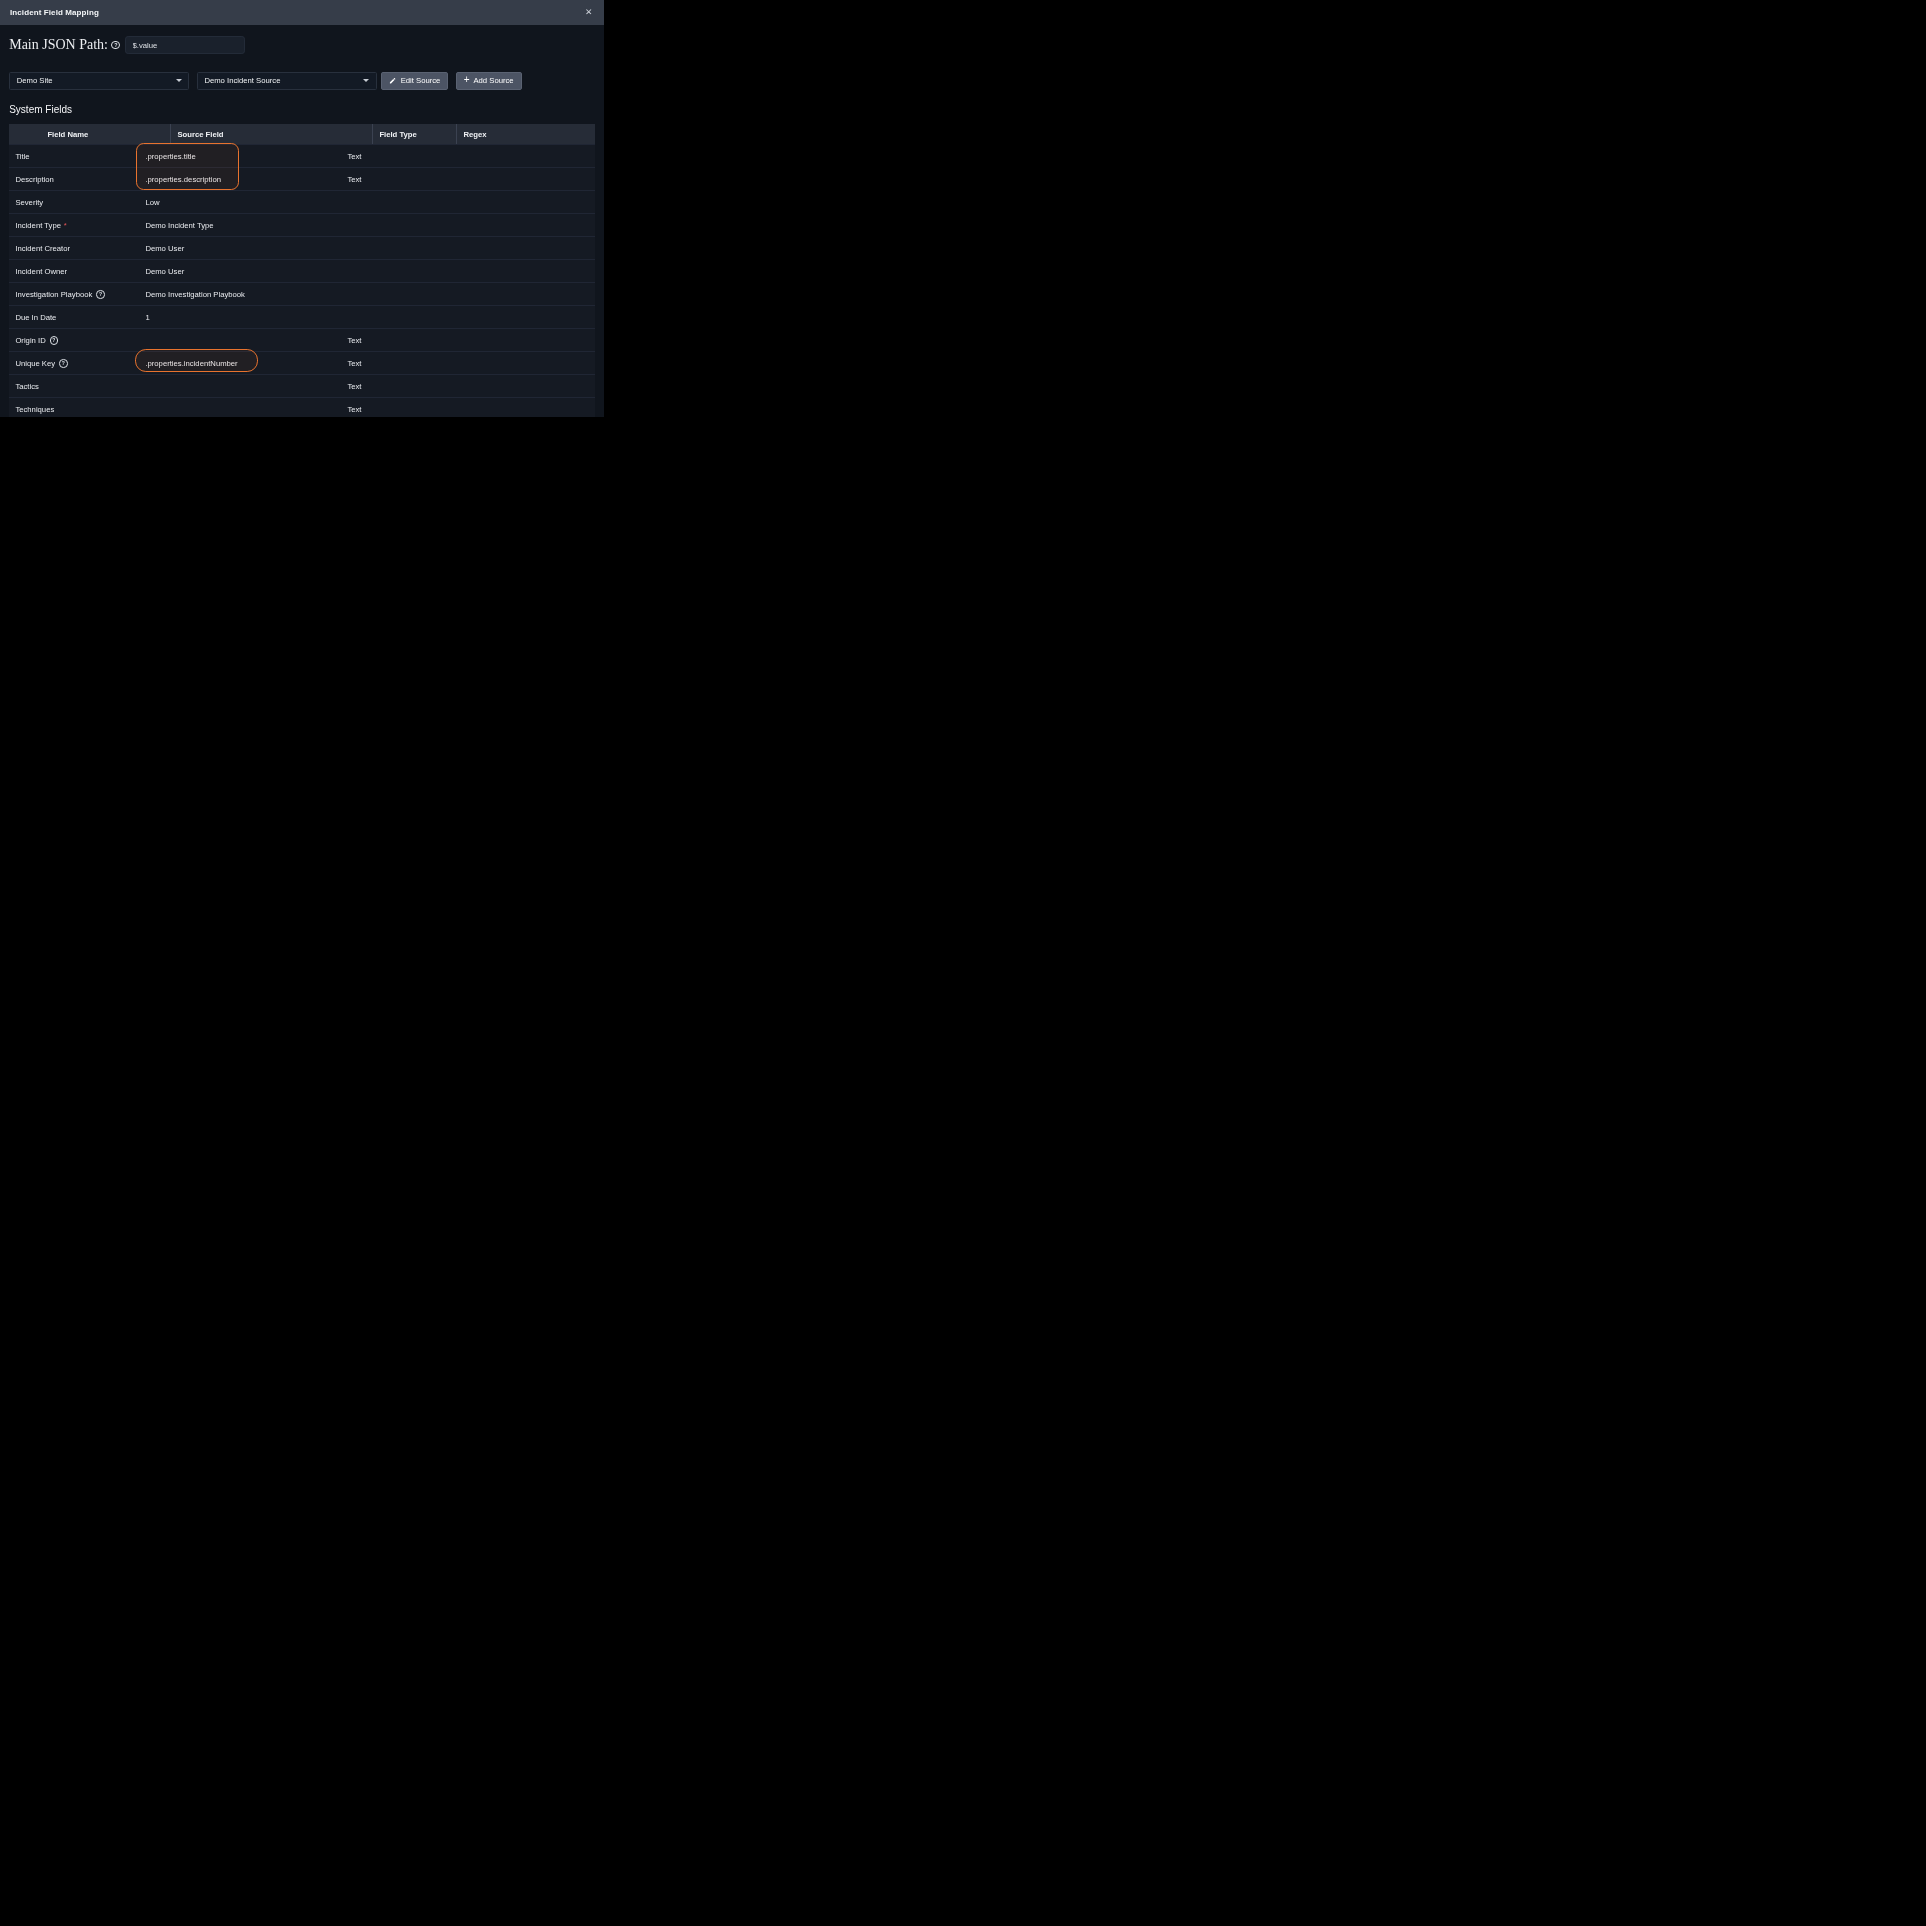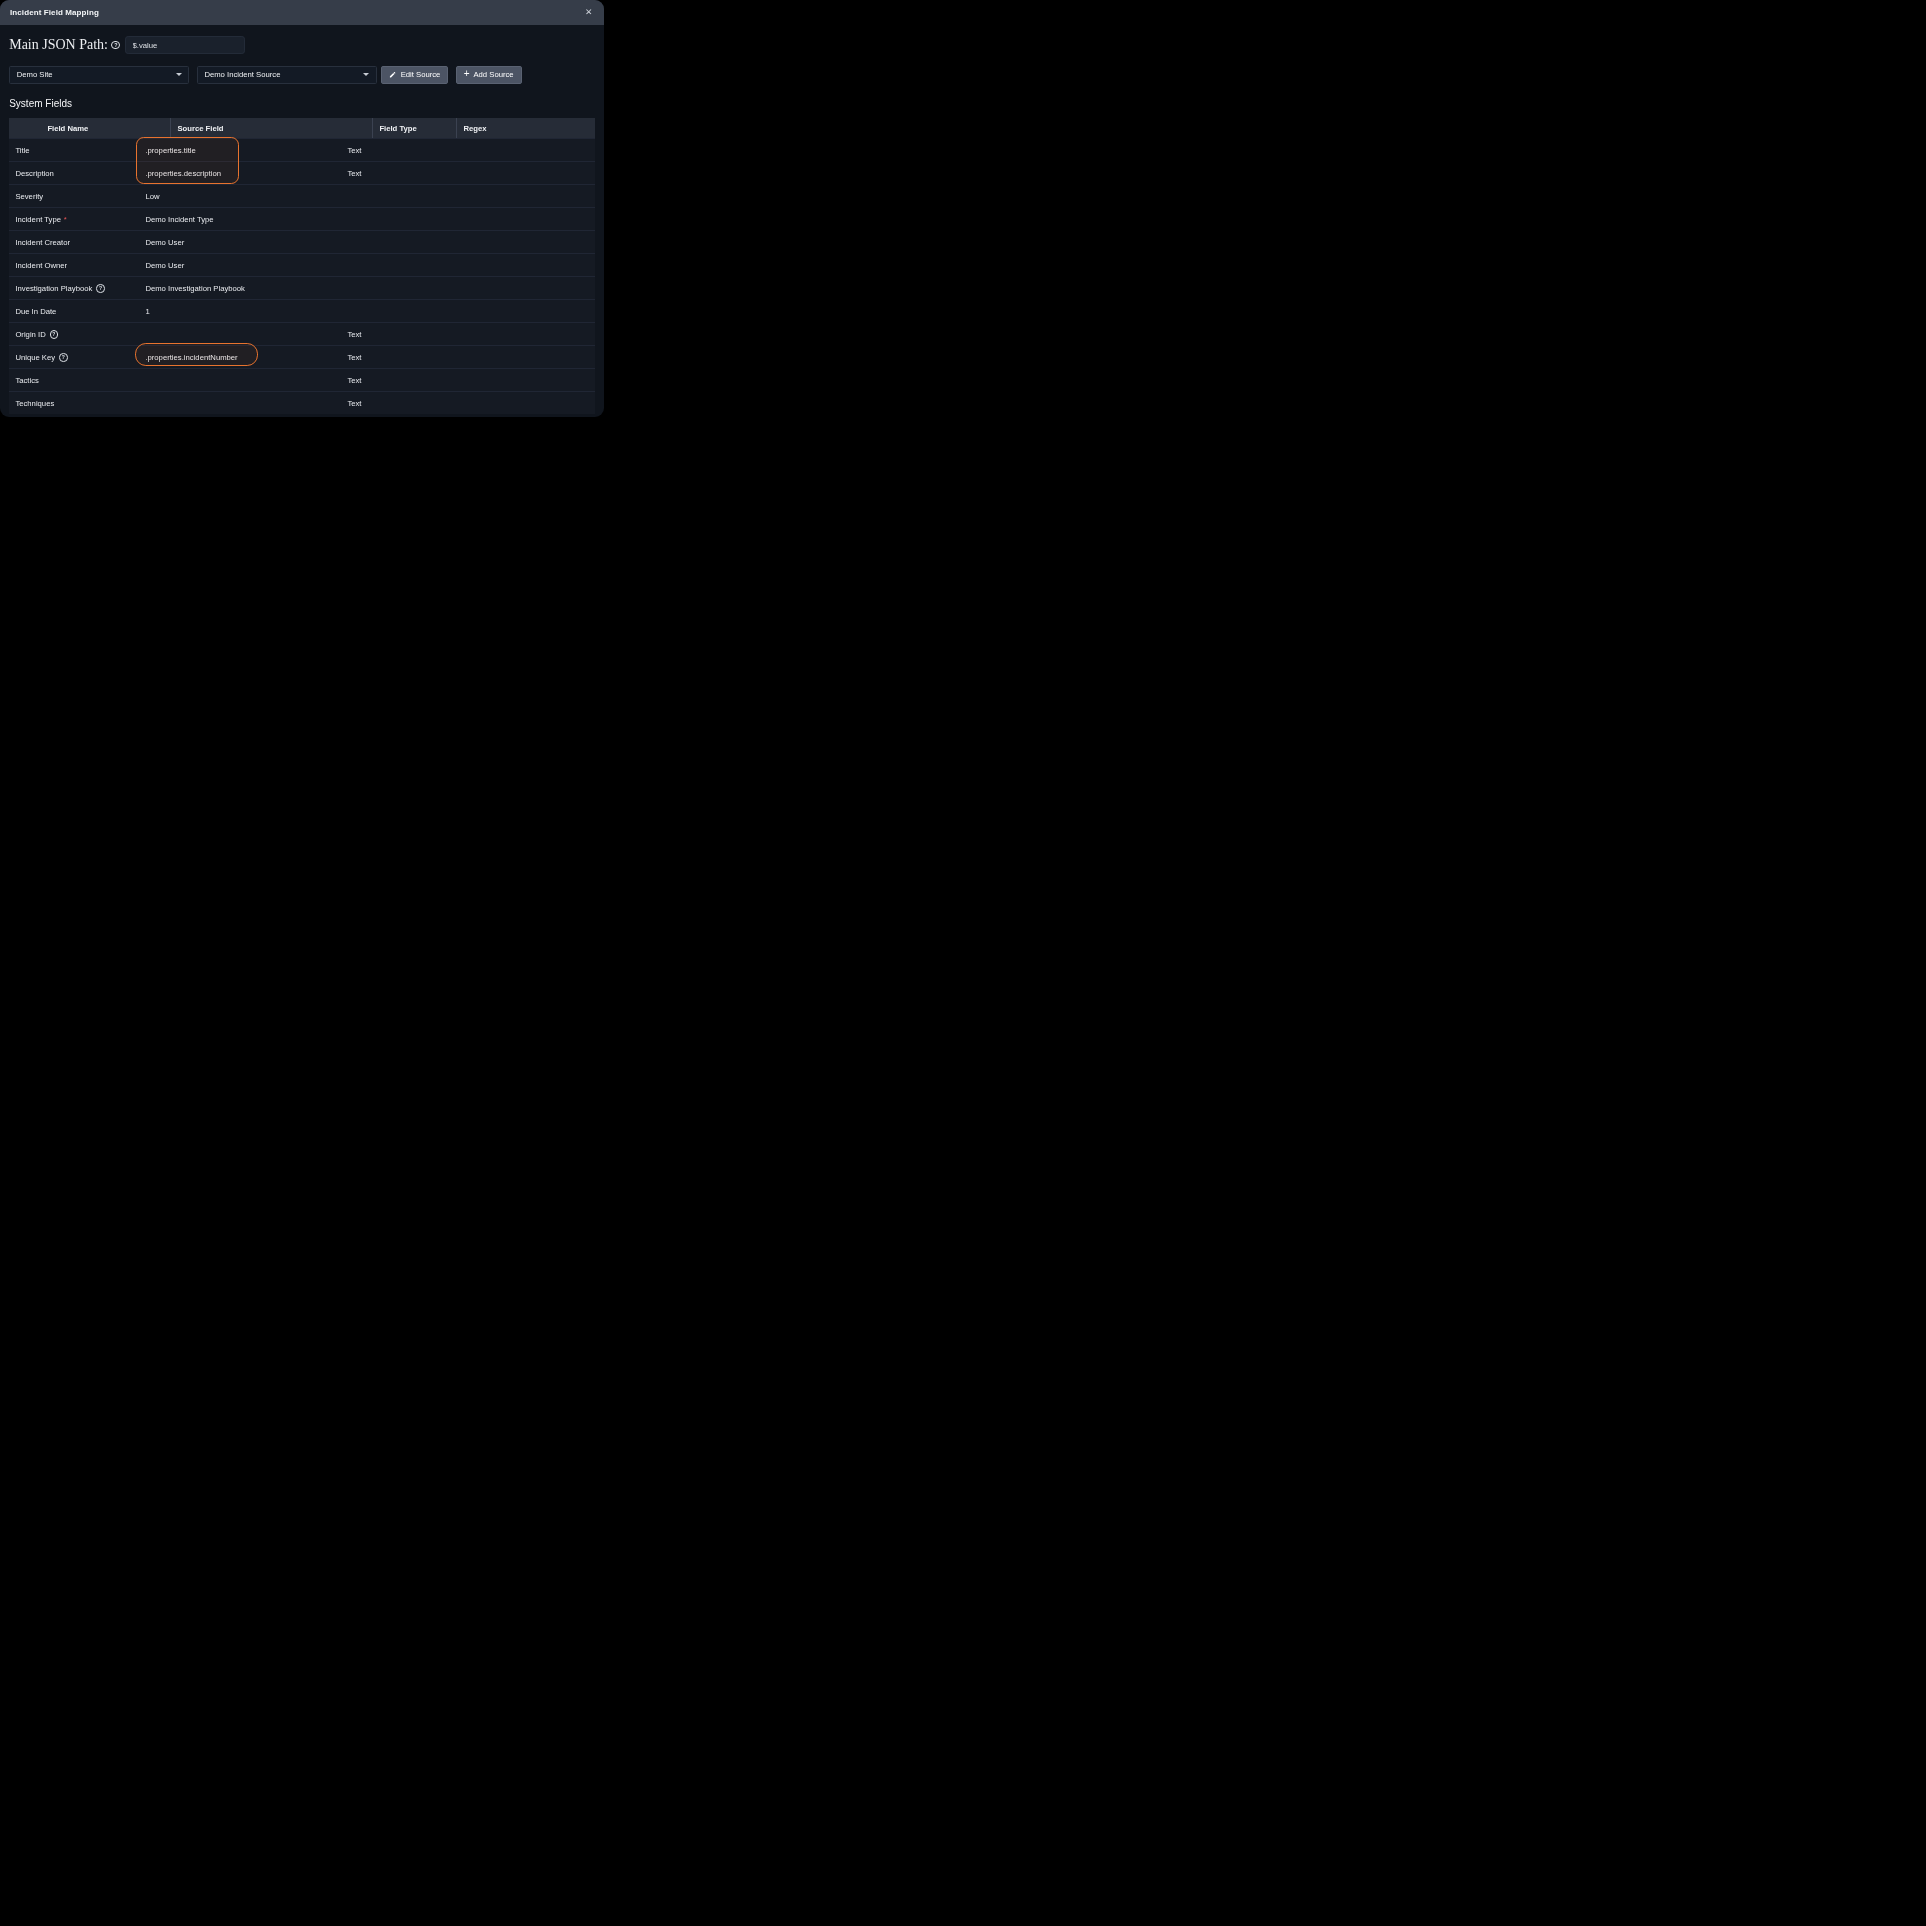--- a/index.html
+++ b/index.html
@@ -6,21 +6,21 @@
   html, body { background: #000; }
   body {
     font-family: "Liberation Sans", sans-serif;
     color: #e9ebef;
     width: 604px;
   }
   .modal {
     width: 604px;
     height: 417px;
     background: #10151d;
-    border-radius: 9px;
+    border-radius: 0;
     overflow: hidden;
     position: relative;
   }
   
   .modal-header {
     height: 25.4px;
     background: #363d49;
     display: flex;
     align-items: center;
     justify-content: space-between;
@@ -70,21 +70,21 @@
     background: #1a212c;
     border: 0.4px solid #232b38;
     border-radius: 3.1px;
     color: #dde0e5;
     font-size: 7.7px;
     padding: 0 6.2px;
     font-family: "Liberation Sans", sans-serif;
   }
   
   .source-bar {
-    margin-top: 12px;
+    margin-top: 18px;
     display: flex;
     align-items: center;
   }
   .dropdown {
     width: 180px;
     height: 17.7px;
     background: #131a25;
     border: 0.4px solid #28303d;
     border-radius: 1.5px;
     display: flex;

